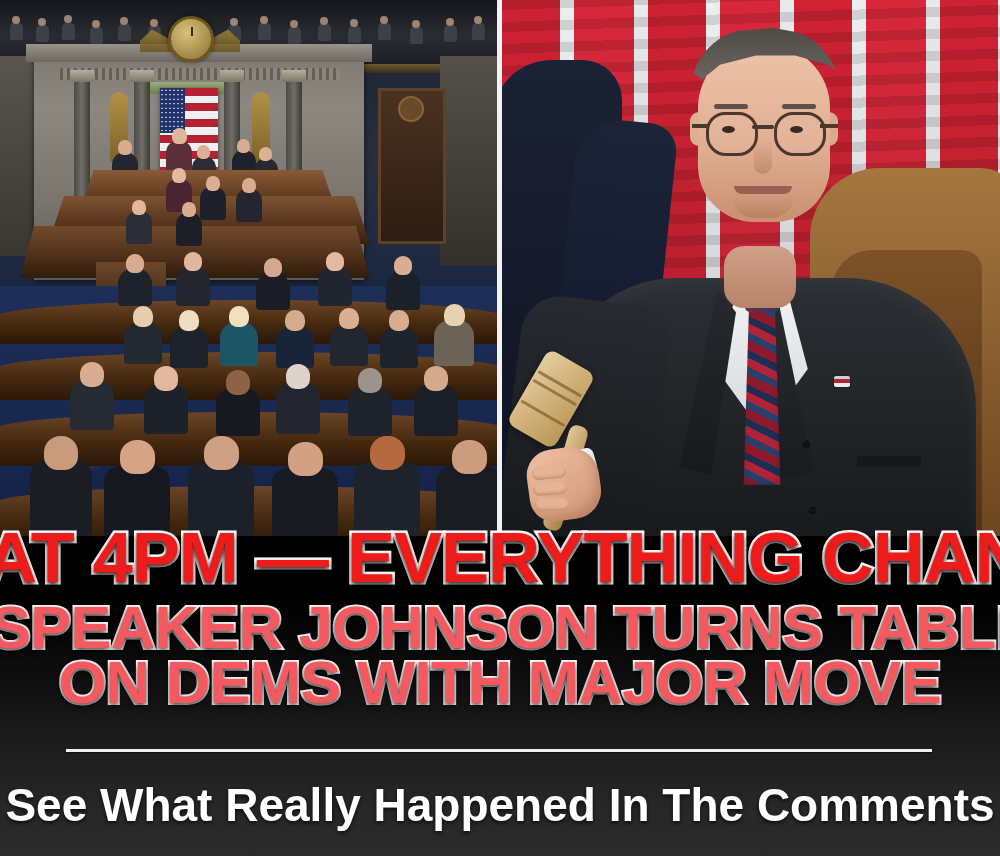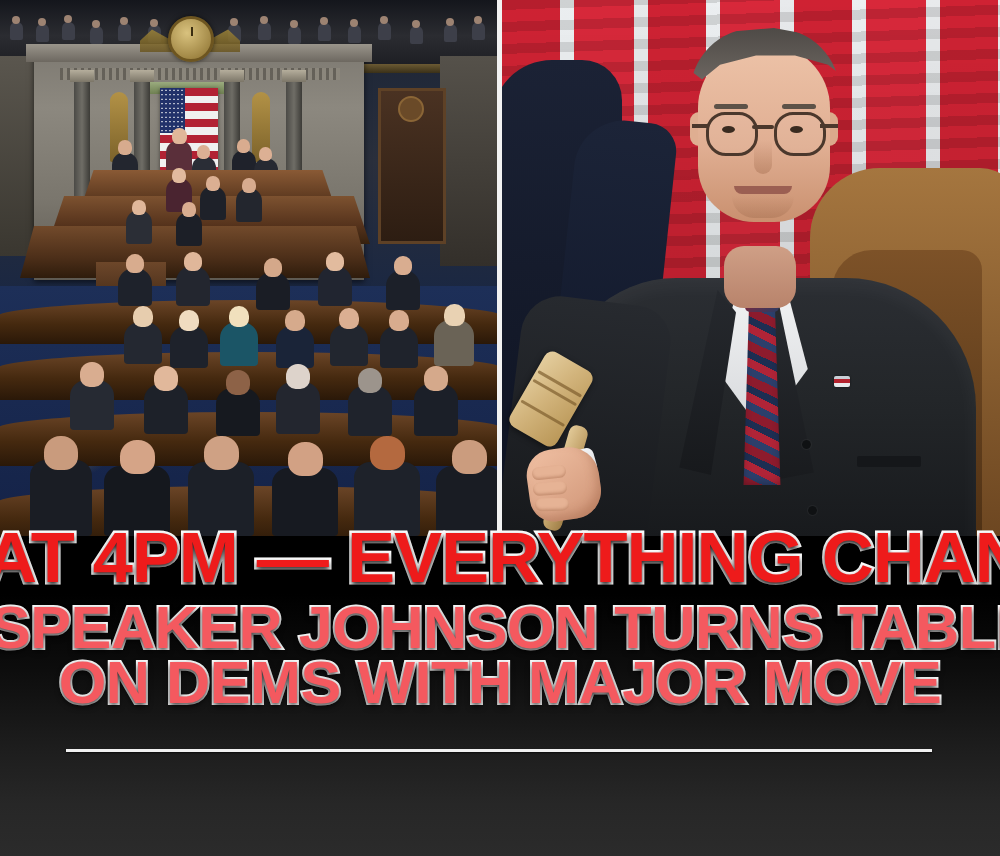--- a/index.html
+++ b/index.html
@@ -661,15 +661,16 @@
 
     <div class="headline">AT 4PM — EVERYTHING CHANGED</div>
 
     <div class="subhead">
       <span class="sh-line">SPEAKER JOHNSON TURNS TABLES</span>
       <span class="sh-line">ON DEMS WITH MAJOR MOVE</span>
     </div>
 
     <div class="divider"></div>
 
+    <div class="cta">See What Really Happened In The Comments</div>
   </div>
 
 </div>
 
 </body></html>

